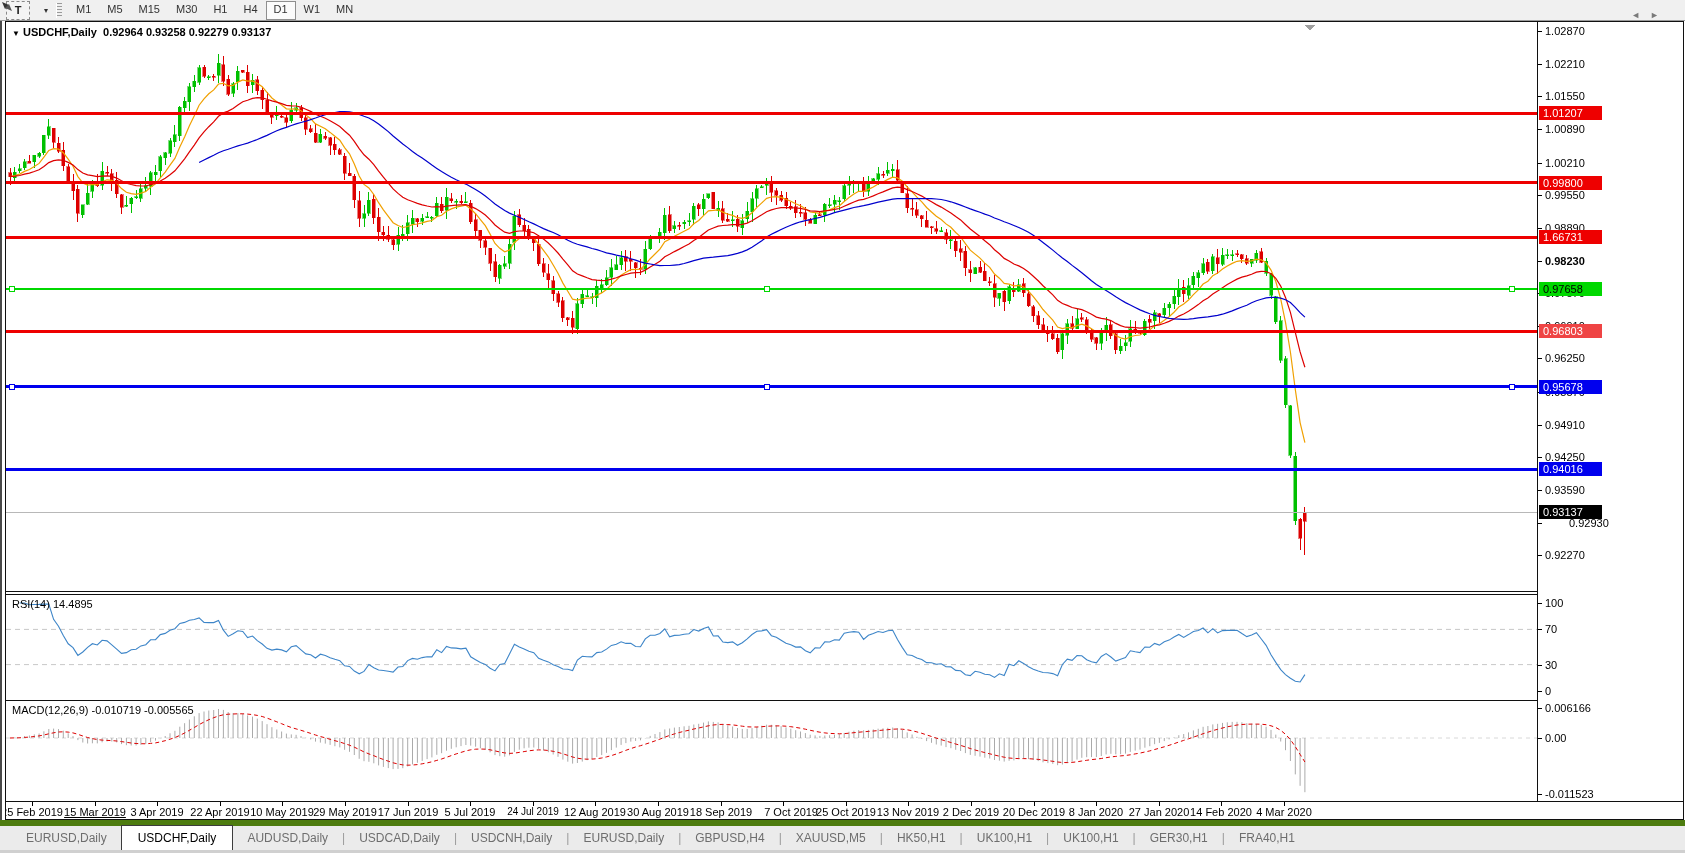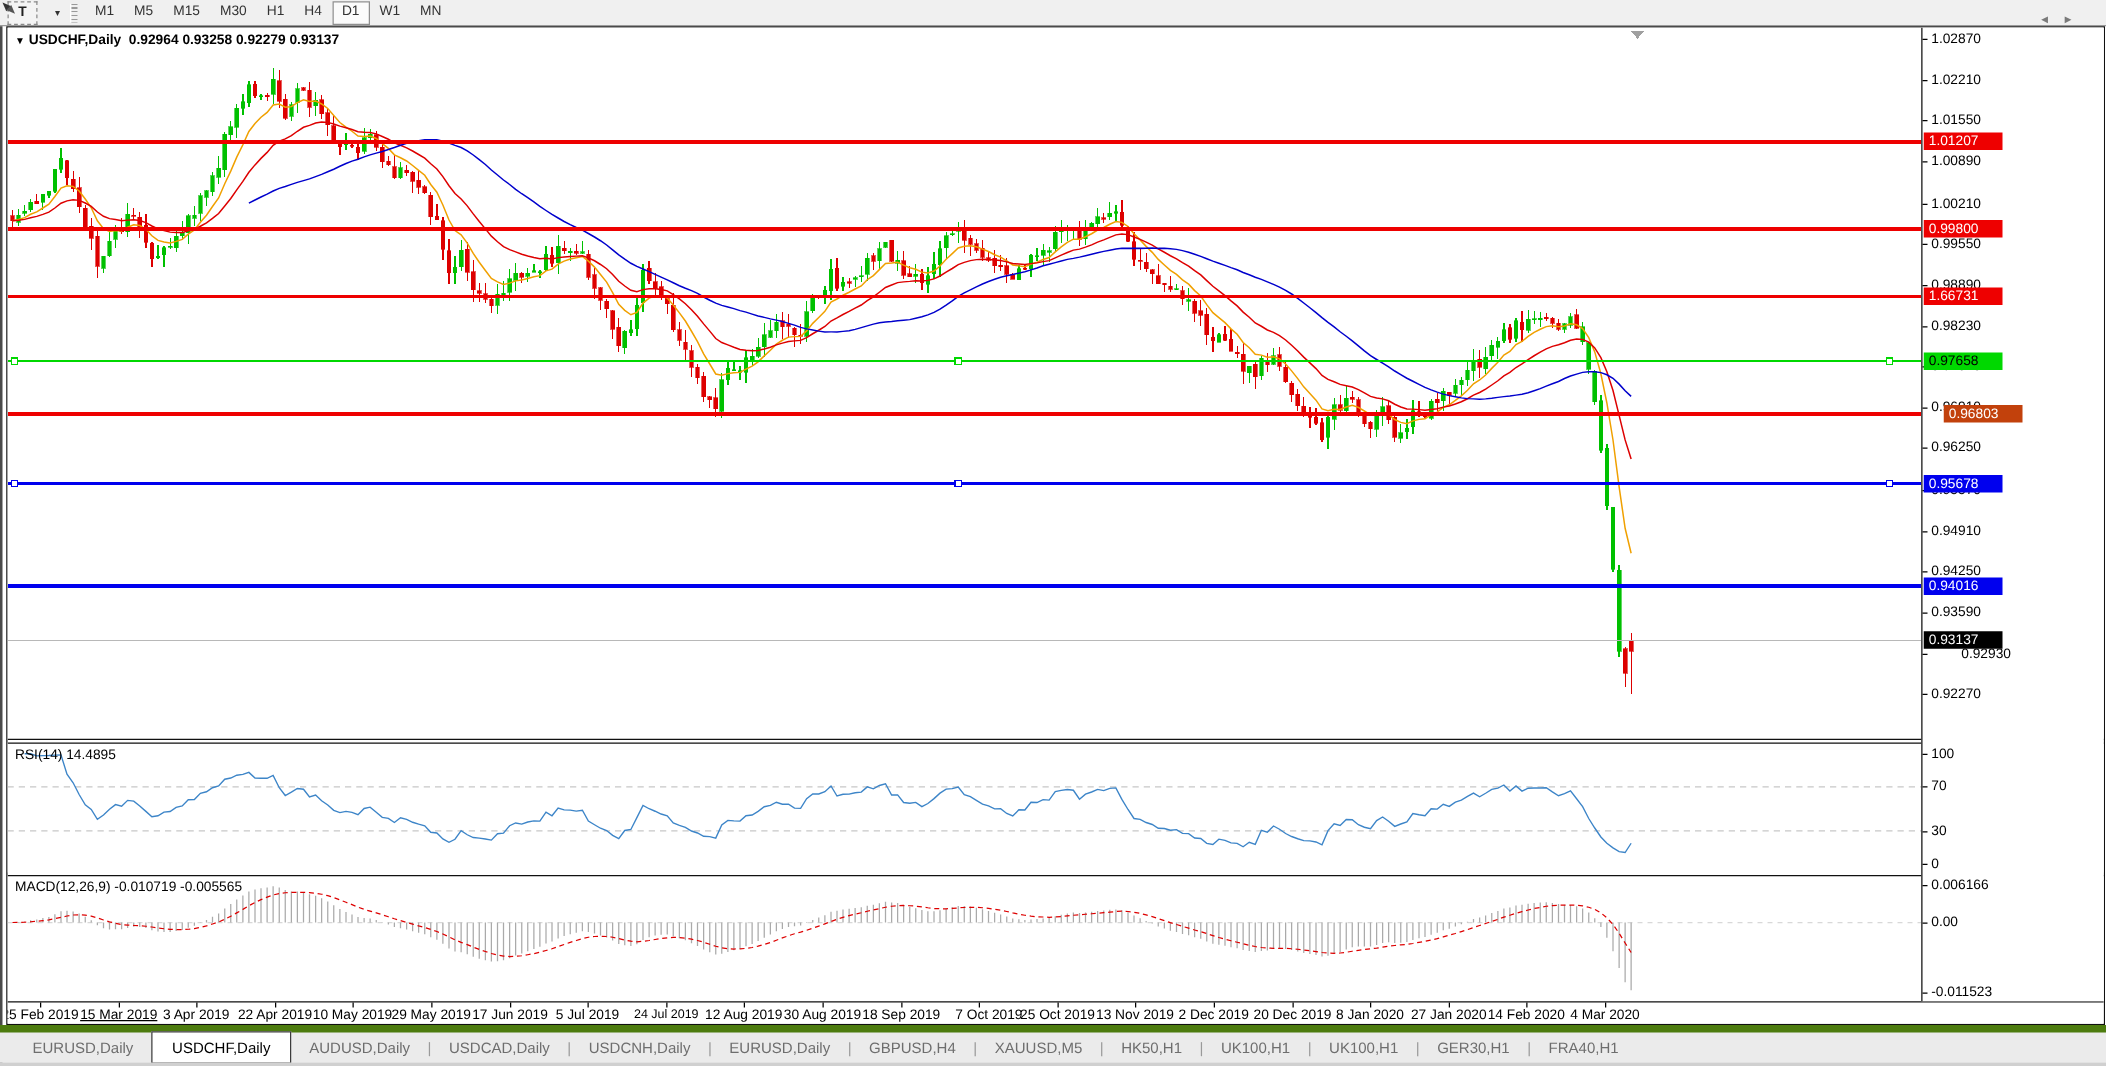--- a/index.html
+++ b/index.html
@@ -982,21 +982,21 @@
         <div class="tick-label" style="top: 68px;">1.01550</div>
         <div class="tick-dash" style="top: 107px;"></div>
         <div class="tick-label" style="top: 101px;">1.00890</div>
         <div class="tick-dash" style="top: 141px;"></div>
         <div class="tick-label" style="top: 135px;">1.00210</div>
         <div class="tick-dash" style="top: 173px;"></div>
         <div class="tick-label" style="top: 167px;">0.99550</div>
         <div class="tick-dash" style="top: 206px;"></div>
         <div class="tick-label" style="top: 200px;">0.98890</div>
         <div class="tick-dash" style="top: 239px;"></div>
-        <div class="tick-label" style="top: 233px;">0.98230</div>
+        <div class="tick-label" style="top: 233px; font-weight: bold;">0.98230</div>
         <div class="tick-dash" style="top: 271px;"></div>
         <div class="tick-label" style="top: 265px;">0.97570</div>
         <div class="tick-dash" style="top: 304px;"></div>
         <div class="tick-label" style="top: 298px;">0.96910</div>
         <div class="tick-dash" style="top: 336px;"></div>
         <div class="tick-label" style="top: 330px;">0.96250</div>
         <div class="tick-dash" style="top: 370px;"></div>
         <div class="tick-label" style="top: 364px;">0.95570</div>
         <div class="tick-dash" style="top: 403px;"></div>
         <div class="tick-label" style="top: 397px;">0.94910</div>
@@ -1019,21 +1019,21 @@
         <div class="tick-dash" style="top: 686px;"></div>
         <div class="tick-label" style="top: 680px;">0.006166</div>
         <div class="tick-dash" style="top: 716px;"></div>
         <div class="tick-label" style="top: 710px;">0.00</div>
         <div class="tick-dash" style="top: 772px;"></div>
         <div class="tick-label" style="top: 766px;">-0.011523</div>
         <div class="badge" style="top: 84px; background: rgb(238, 0, 0); color: rgb(255, 255, 255);">1.01207</div>
         <div class="badge" style="top: 154px; background: rgb(238, 0, 0); color: rgb(255, 255, 255);">0.99800</div>
         <div class="badge" style="top: 208px; background: rgb(238, 0, 0); color: rgb(255, 255, 255);">1.66731</div>
         <div class="badge" style="top: 260px; background: rgb(0, 216, 0); color: rgb(0, 0, 0);">0.97658</div>
-        <div class="badge" style="top: 302px; background: #c2410c; color: rgb(255, 255, 255); margin-left: 16px;">0.96803</div>
+        <div class="badge" style="top: 302px; background: #ef4444; color: rgb(255, 255, 255);">0.96803</div>
         <div class="badge" style="top: 358px; background: rgb(0, 0, 238); color: rgb(255, 255, 255);">0.95678</div>
         <div class="badge" style="top: 440px; background: rgb(0, 0, 238); color: rgb(255, 255, 255);">0.94016</div>
         <div class="badge" style="top: 483px; background: rgb(0, 0, 0); color: rgb(255, 255, 255);">0.93137</div>
       </div>
   </div>
 
   <div class="tab-bar" id="tab-bar">
       <span class="tab">EURUSD,Daily</span>
       <span class="tab active">USDCHF,Daily</span>
       <span class="tab">AUDUSD,Daily</span>

